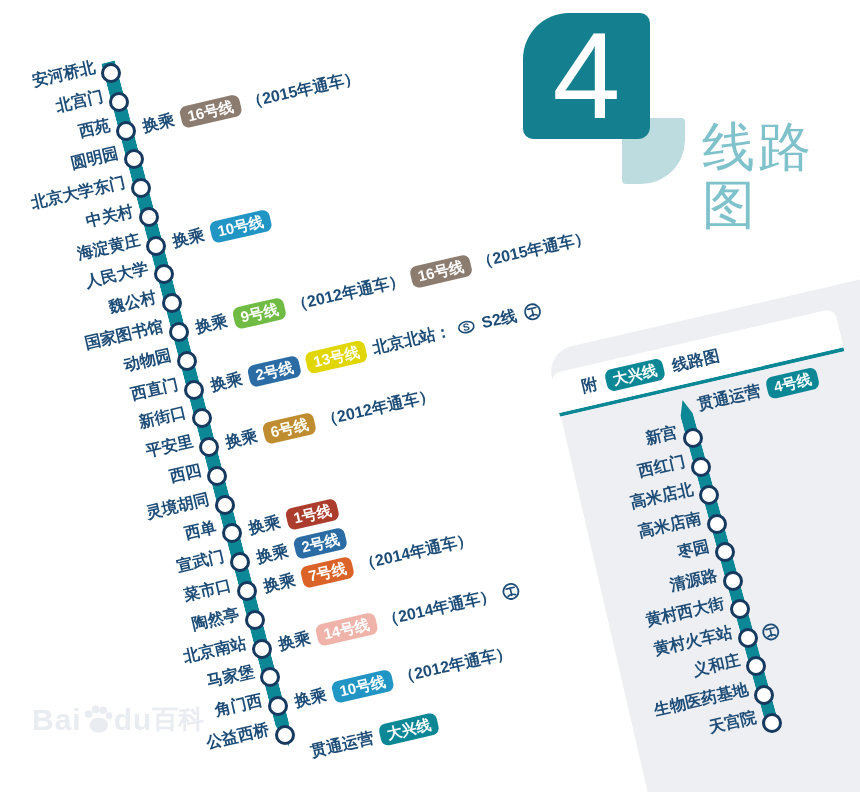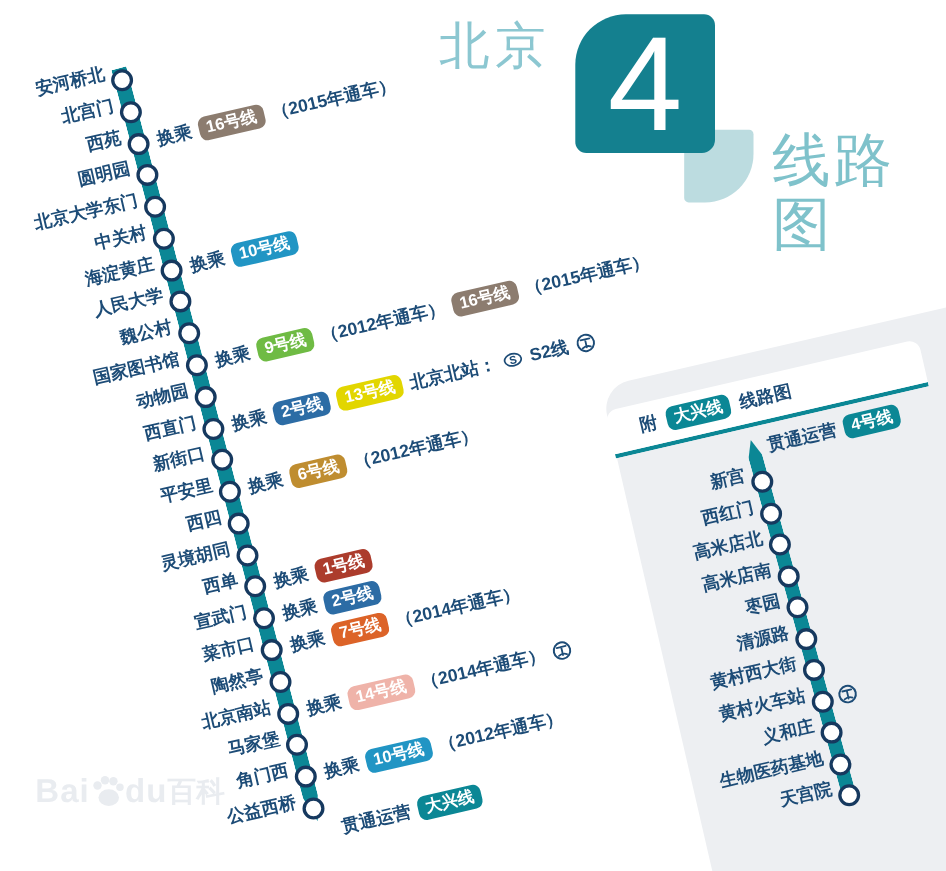--- a/index.html
+++ b/index.html
@@ -282,21 +282,20 @@
       <div class="circle" style="left: 754.1px; top: 684.5px;"></div>
       <div class="slabel" style="left: 428.1px; top: 677.5px;">
         <span>生物医药基地</span>
       </div>
       <div class="circle" style="left: 762px; top: 713px;"></div>
       <div class="slabel" style="left: 436px; top: 706px;">
         <span>天宫院</span>
       </div>
     </div>
 
-  <div class="t-city" style="left:399px;top:18px;">北京</div>
   <div class="t-lightsq"></div>
   <div class="t-sq">
     <span>4</span>
   </div>
   <div class="t-sub">线路图</div>
 
   <div class="wm">
     <span class="lat">Bai</span>
     <svg width="36" height="34" viewBox="0 0 40 40" style="margin:0 -2px;">
       <g fill="#E9ECF0">

